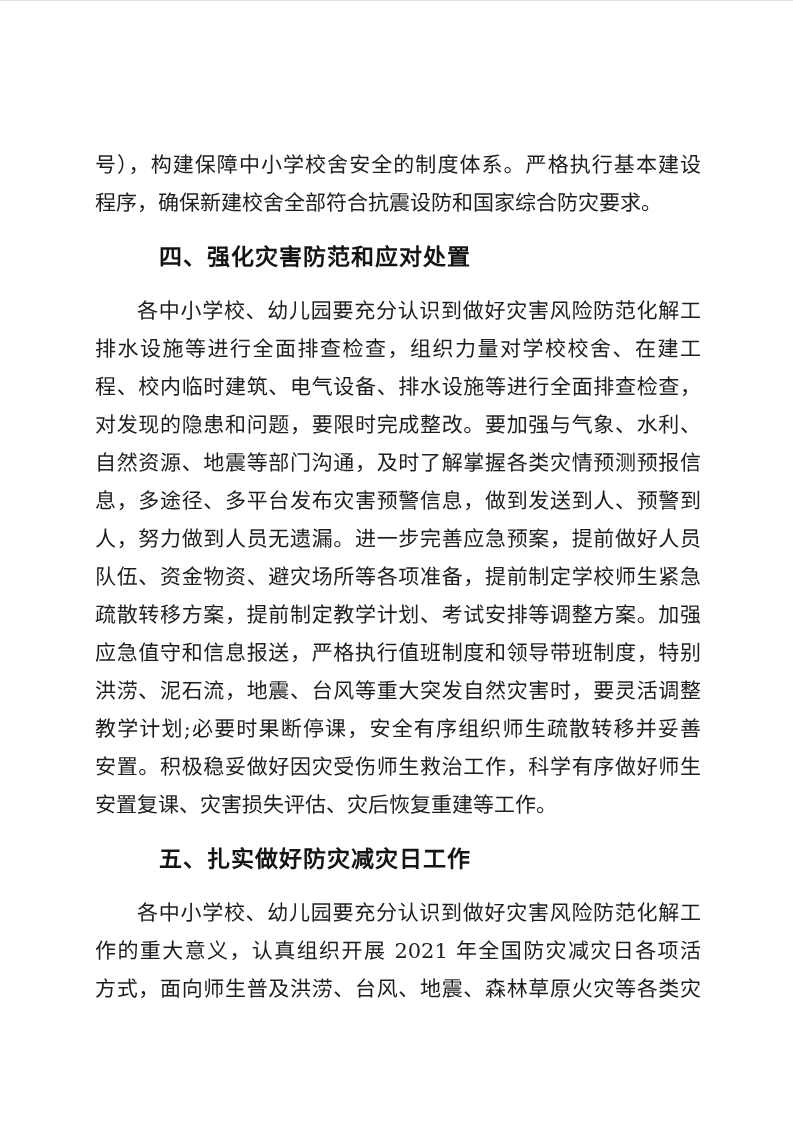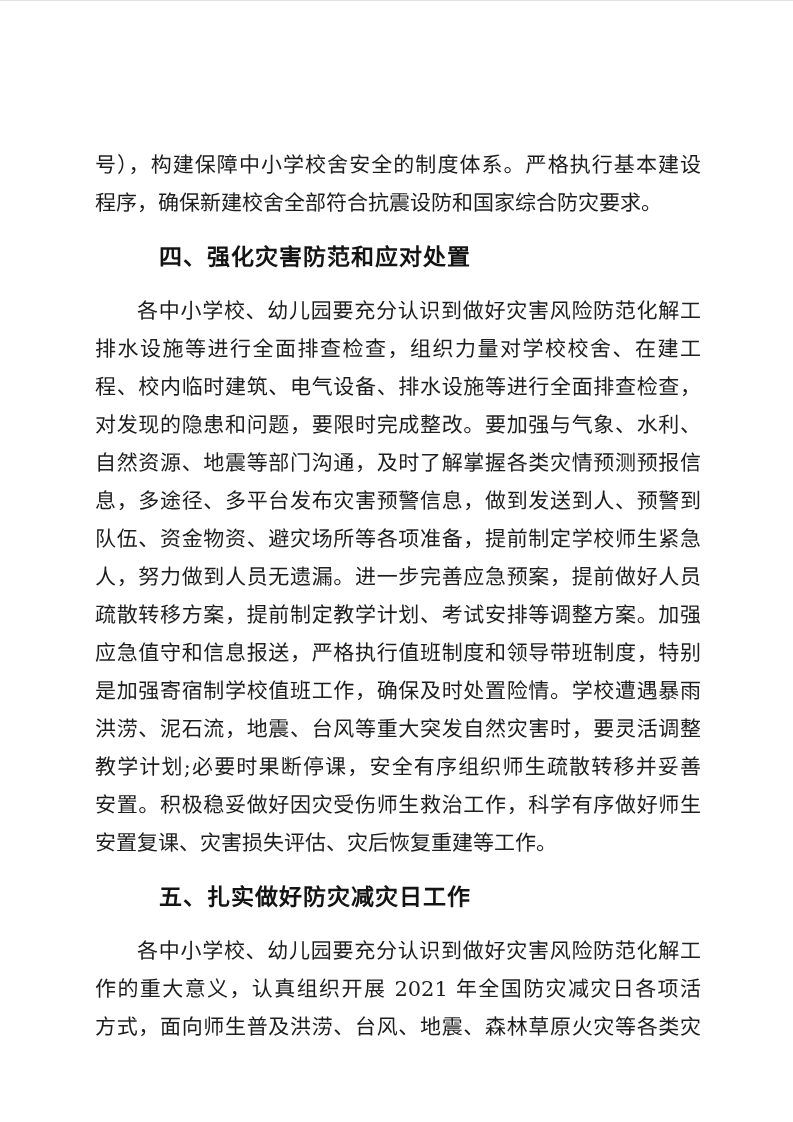--- a/index.html
+++ b/index.html
@@ -63,25 +63,24 @@
     <p class="bline lastline">程序，确保新建校舍全部符合抗震设防和国家综合防灾要求。</p>
 
     <h2 class="heading">四、强化灾害防范和应对处置</h2>
 
     <p class="bline indent">各中小学校、幼儿园要充分认识到做好灾害风险防范化解工</p>
     <p class="bline">排水设施等进行全面排查检查，组织力量对学校校舍、在建工</p>
     <p class="bline">程、校内临时建筑、电气设备、排水设施等进行全面排查检查，</p>
     <p class="bline">对发现的隐患和问题，要限时完成整改。要加强与气象、水利、</p>
     <p class="bline">自然资源、地震等部门沟通，及时了解掌握各类灾情预测预报信</p>
     <p class="bline">息，多途径、多平台发布灾害预警信息，做到发送到人、预警到</p>
+    <p class="bline">人，努力做到人员无遗漏。进一步完善应急预案，提前做好人员</p>
     <p class="bline">队伍、资金物资、避灾场所等各项准备，提前制定学校师生紧急</p>
-    <p class="bline">人，努力做到人员无遗漏。进一步完善应急预案，提前做好人员</p>
     <p class="bline">疏散转移方案，提前制定教学计划、考试安排等调整方案。加强</p>
     <p class="bline">应急值守和信息报送，严格执行值班制度和领导带班制度，特别</p>
-    <p class="bline">是加强寄宿制学校值班工作，确保及时处置险情。学校遭遇暴雨</p>
     <p class="bline">洪涝、泥石流，地震、台风等重大突发自然灾害时，要灵活调整</p>
     <p class="bline">教学计划;必要时果断停课，安全有序组织师生疏散转移并妥善</p>
     <p class="bline">安置。积极稳妥做好因灾受伤师生救治工作，科学有序做好师生</p>
     <p class="bline lastline">安置复课、灾害损失评估、灾后恢复重建等工作。</p>
 
     <h2 class="heading">五、扎实做好防灾减灾日工作</h2>
 
     <p class="bline indent">各中小学校、幼儿园要充分认识到做好灾害风险防范化解工</p>
     <p class="bline">作的重大意义，认真组织开展 2021 年全国防灾减灾日各项活动。</p>
     <p class="bline">方式，面向师生普及洪涝、台风、地震、森林草原火灾等各类灾</p>

